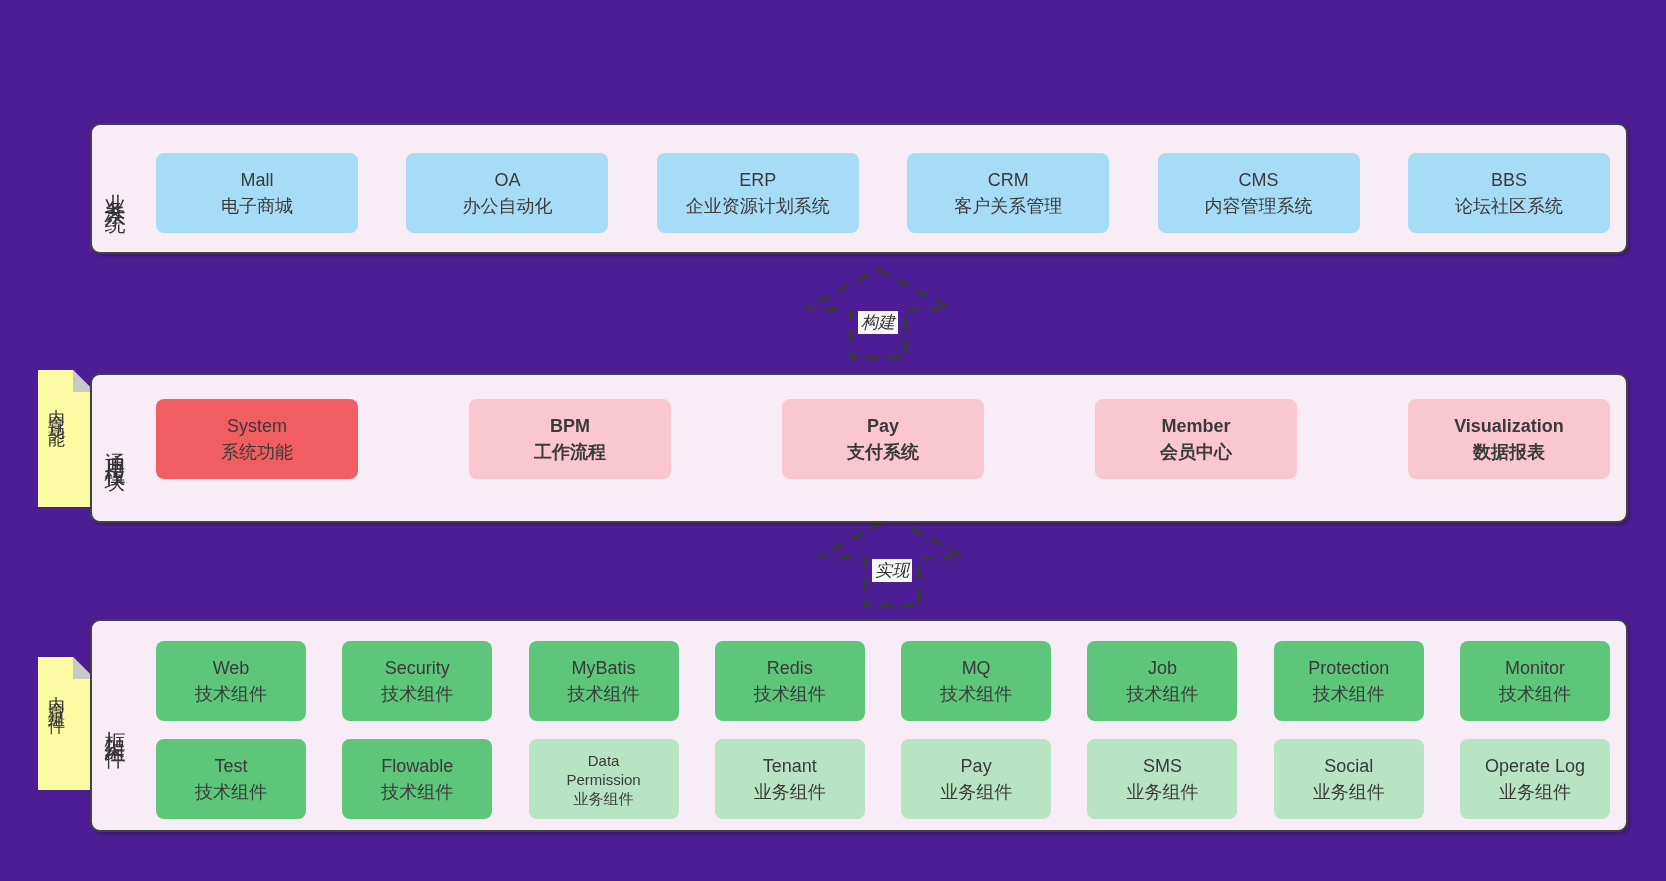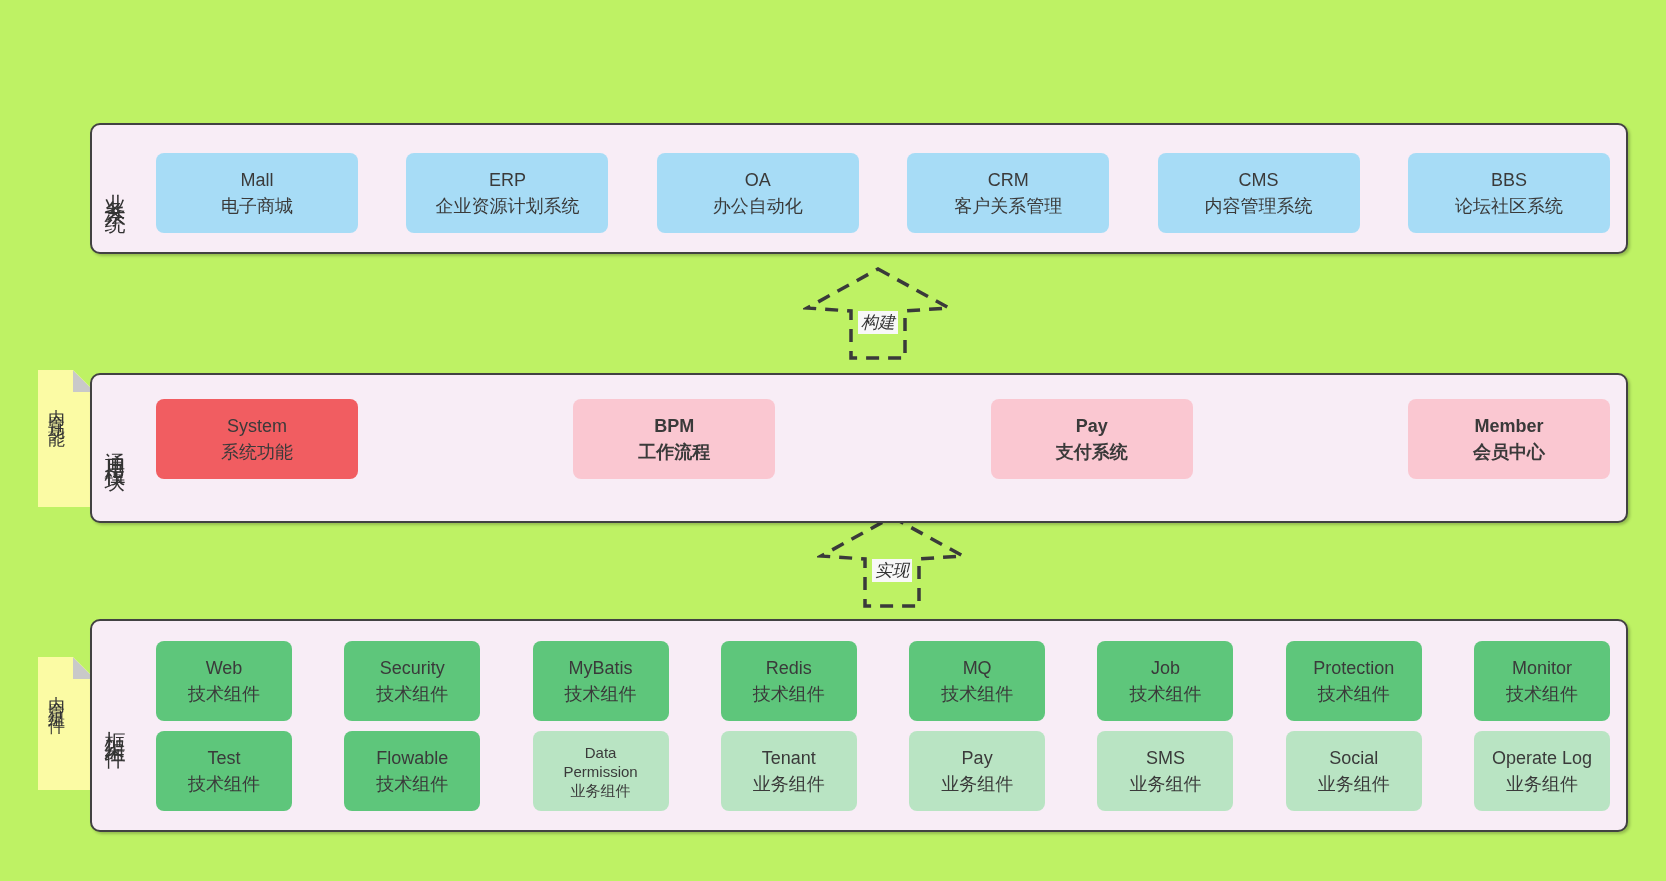--- a/index.html
+++ b/index.html
@@ -1,32 +1,32 @@
 <!DOCTYPE html>
 <html><head>
 <meta charset="utf-8">
 <style>
   html,body{margin:0;padding:0;background:#f8f8f8;}
-  .page{position:relative;width:1666px;height:881px;background:#bef264;overflow:hidden;
+  .page{position:relative;width:1666px;height:881px;background:#4c1d95;overflow:hidden;
         font-family:"Liberation Sans","DejaVu Sans",sans-serif;color:#3a3a3a;}
 
   
   .panel{position:absolute;left:90px;width:1538px;box-sizing:border-box;
          background:#f8edf6;border:2px solid #424242;border-radius:10px;
          box-shadow:2px 2px 3px rgba(0,0,0,0.22);z-index:2;}
   .vlabel{position:absolute;left:13px;top:50%;transform:translateY(-50%);
           writing-mode:vertical-rl;text-orientation:upright;
           font-size:21px;letter-spacing:6px;line-height:1;color:#333;white-space:nowrap;}
 
   
   .row{position:absolute;left:64px;right:16px;height:80px;display:flex;justify-content:space-between;}
   .box{width:202px;height:100%;border-radius:8px;display:flex;flex-direction:column;
        align-items:center;justify-content:center;text-align:center;
        font-size:18px;line-height:26px;color:#3a3a3a;}
-  .cols8 .box{width:136px;}
+  .cols8 .box{width:150px;}
   .box .name{white-space:pre-line;}
   .box.small{font-size:15px;line-height:19px;}
   .blue{background:#a7dcf6;}
   .red{background:#f15d61;}
   .pink{background:#fac7d1;font-weight:bold;}
   .green{background:#5ec67b;}
   .lightgreen{background:#b9e4c3;}
 
   
   .sticky{position:absolute;left:38px;width:57px;background:#fbfba4;z-index:1;
@@ -58,26 +58,26 @@
   </div>
 
   <section class="panel" style="top:123px;height:131px;">
     <div class="vlabel">业务系统</div>
     <div class="row" style="top:28px;">
       <div class="box blue">
         <div class="name">Mall</div>
         <div class="desc">电子商城</div>
       </div>
       <div class="box blue">
+        <div class="name">OA</div>
+        <div class="desc">办公自动化</div>
+      </div>
+      <div class="box blue">
         <div class="name">ERP</div>
         <div class="desc">企业资源计划系统</div>
-      </div>
-      <div class="box blue">
-        <div class="name">OA</div>
-        <div class="desc">办公自动化</div>
       </div>
       <div class="box blue">
         <div class="name">CRM</div>
         <div class="desc">客户关系管理</div>
       </div>
       <div class="box blue">
         <div class="name">CMS</div>
         <div class="desc">内容管理系统</div>
       </div>
       <div class="box blue">
@@ -106,20 +106,24 @@
         <div class="desc">工作流程</div>
       </div>
       <div class="box pink">
         <div class="name">Pay</div>
         <div class="desc">支付系统</div>
       </div>
       <div class="box pink">
         <div class="name">Member</div>
         <div class="desc">会员中心</div>
       </div>
+      <div class="box pink">
+        <div class="name">Visualization</div>
+        <div class="desc">数据报表</div>
+      </div>
     </div>
   </section>
 
   <div class="arrow" style="left:817px;top:512px;">
     <svg width="150" height="98" viewBox="0 0 150 98">
       <path d="M75,5 L146,44 L102,47 L102,94 L48,94 L48,47 L4,44 Z" fill="none" stroke="#3a3a3a" stroke-width="3.5" stroke-dasharray="13 9"></path>
     </svg>
     <div class="arrow-label">实现</div>
   </div>
 
@@ -152,21 +156,21 @@
       </div>
       <div class="box green">
         <div class="name">Protection</div>
         <div class="desc">技术组件</div>
       </div>
       <div class="box green">
         <div class="name">Monitor</div>
         <div class="desc">技术组件</div>
       </div>
     </div>
-    <div class="row cols8" style="top:110px;">
+    <div class="row cols8" style="top:118px;">
       <div class="box green">
         <div class="name">Test</div>
         <div class="desc">技术组件</div>
       </div>
       <div class="box green">
         <div class="name">Flowable</div>
         <div class="desc">技术组件</div>
       </div>
       <div class="box lightgreen small">
         <div class="name">Data

